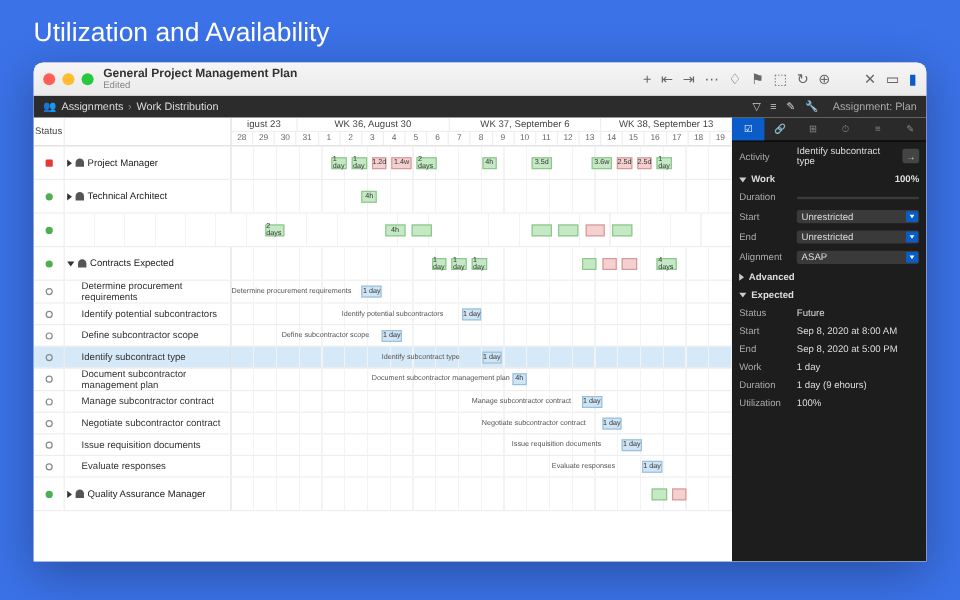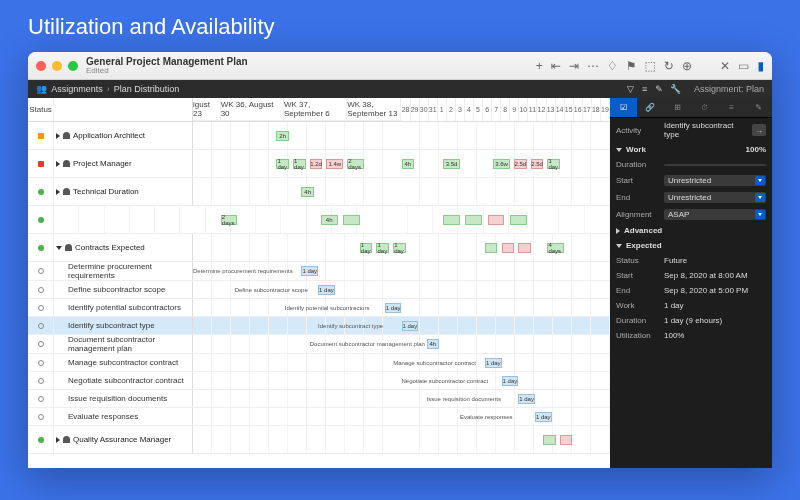--- a/index.html
+++ b/index.html
@@ -24,21 +24,21 @@
 .crumbbar .crumb{color:#ddd;}
 .crumbbar .sep{margin:0 4px;color:#888;}
 .crumbbar .right{margin-left:auto;color:#aaa;}
 .crumbbar .ricons{display:flex;gap:8px;margin-right:12px;}
 .content{flex:1;display:flex;overflow:hidden;}
 .left{flex:1;display:flex;flex-direction:column;background:#fff;overflow:hidden;}
 .timehdr{display:flex;height:24px;border-bottom:1px solid #ddd;font-size:8px;color:#444;}
 .namecol{width:165px;border-right:1px solid #ddd;display:flex;}
 .namecol .sh{flex:0 0 26px;display:flex;align-items:center;justify-content:center;border-right:1px solid #eee;}
 .namecol .th{flex:1;display:flex;align-items:center;padding-left:4px;}
-.tcols{flex:1;display:flex;flex-direction:row;}
+.tcols{flex:1;display:flex;flex-direction:column;}
 .wkrow{flex:1;display:flex;border-bottom:1px solid #eee;}
 .wkrow div{flex:1;display:flex;align-items:center;justify-content:center;border-right:1px solid #eee;font-size:8px;}
 .dayrow{flex:1;display:flex;}
 .dayrow div{flex:1;display:flex;align-items:center;justify-content:center;border-right:1px solid #eee;font-size:7px;color:#666;}
 .rows{flex:1;overflow-y:auto;}
 .row{display:flex;border-bottom:1px solid #eee;min-height:18px;position:relative;}
 .row.tall{min-height:28px;}
 .row .status{width:26px;display:flex;align-items:center;justify-content:center;border-right:1px solid #eee;}
 .sdot{width:6px;height:6px;border-radius:50%;}
 .sgreen{background:#4caf50;}
@@ -106,21 +106,21 @@
       <span>✕</span>
       <span>▭</span>
       <span style="color:#0a5cc9">▮</span>
     </div>
   </div>
 
   <div class="crumbbar">
     <span style="margin-right:4px">👥</span>
     <span class="crumb">Assignments</span>
     <span class="sep">›</span>
-    <span class="crumb">Plan Distribution</span>
+    <span class="crumb">Work Distribution</span>
     <div class="spacer"></div>
     <div class="ricons">
       <span>▽</span>
       <span>≡</span>
       <span>✎</span>
       <span>🔧</span>
     </div>
     <span class="right">Assignment: Plan</span>
   </div>
 
@@ -160,33 +160,20 @@
               <div>16</div>
               <div>17</div>
               <div>18</div>
               <div>19</div>
             </div>
         </div>
       </div>
       <div class="rows" id="rows">
           <div class="row tall">
             <div class="status">
-              <div class="sdot sorange" style="width:0;height:0;border-left:3px solid transparent;border-right:3px solid transparent;border-bottom:6px solid #ff9800;border-radius:0"></div>
-            </div>
-    <div class="name">
-              <span class="tri "></span>
-              <span class="person"></span>
-              <span>Application Architect</span>
-            </div>
-    <div class="gantt">
-              <div class="bar green" style="left:20%;width:3%">2h</div>
-            </div>
-          </div>
-          <div class="row tall">
-            <div class="status">
               <div class="sdot sred" style="border-radius:1px"></div>
             </div>
     <div class="name">
               <span class="tri "></span>
               <span class="person"></span>
               <span>Project Manager</span>
             </div>
     <div class="gantt">
               <div class="bar green" style="left:20%;width:3%">1 day</div>
               <div class="bar green" style="left:24%;width:3%">1 day</div>
@@ -201,21 +188,21 @@
               <div class="bar green" style="left:85%;width:3%">1 day</div>
             </div>
           </div>
           <div class="row tall">
             <div class="status">
               <div class="sdot sgreen"></div>
             </div>
     <div class="name">
               <span class="tri "></span>
               <span class="person"></span>
-              <span>Technical Duration</span>
+              <span>Technical Architect</span>
             </div>
     <div class="gantt">
               <div class="bar green" style="left:26%;width:3%">4h</div>
             </div>
           </div>
           <div class="row tall">
             <div class="status">
               <div class="sdot sgreen"></div>
             </div>
     <div class="gantt">
@@ -254,34 +241,34 @@
     <div class="name sub">Determine procurement requirements</div>
     <div class="gantt">
               <div class="bar label" style="left:0%;width:auto">Determine procurement requirements</div>
               <div class="bar blue" style="left:26%;width:4%">1 day</div>
             </div>
           </div>
           <div class="row">
             <div class="status">
               <div class="scircle"></div>
             </div>
+    <div class="name sub">Identify potential subcontractors</div>
+    <div class="gantt">
+              <div class="bar label" style="left:22%;width:auto">Identify potential subcontractors</div>
+              <div class="bar blue" style="left:46%;width:4%">1 day</div>
+            </div>
+          </div>
+          <div class="row">
+            <div class="status">
+              <div class="scircle"></div>
+            </div>
     <div class="name sub">Define subcontractor scope</div>
     <div class="gantt">
               <div class="bar label" style="left:10%;width:auto">Define subcontractor scope</div>
               <div class="bar blue" style="left:30%;width:4%">1 day</div>
-            </div>
-          </div>
-          <div class="row">
-            <div class="status">
-              <div class="scircle"></div>
-            </div>
-    <div class="name sub">Identify potential subcontractors</div>
-    <div class="gantt">
-              <div class="bar label" style="left:22%;width:auto">Identify potential subcontractors</div>
-              <div class="bar blue" style="left:46%;width:4%">1 day</div>
             </div>
           </div>
           <div class="row selected">
             <div class="status">
               <div class="scircle"></div>
             </div>
     <div class="name sub">Identify subcontract type</div>
     <div class="gantt">
               <div class="bar label" style="left:30%;width:auto">Identify subcontract type</div>
               <div class="bar blue" style="left:50%;width:4%">1 day</div>

